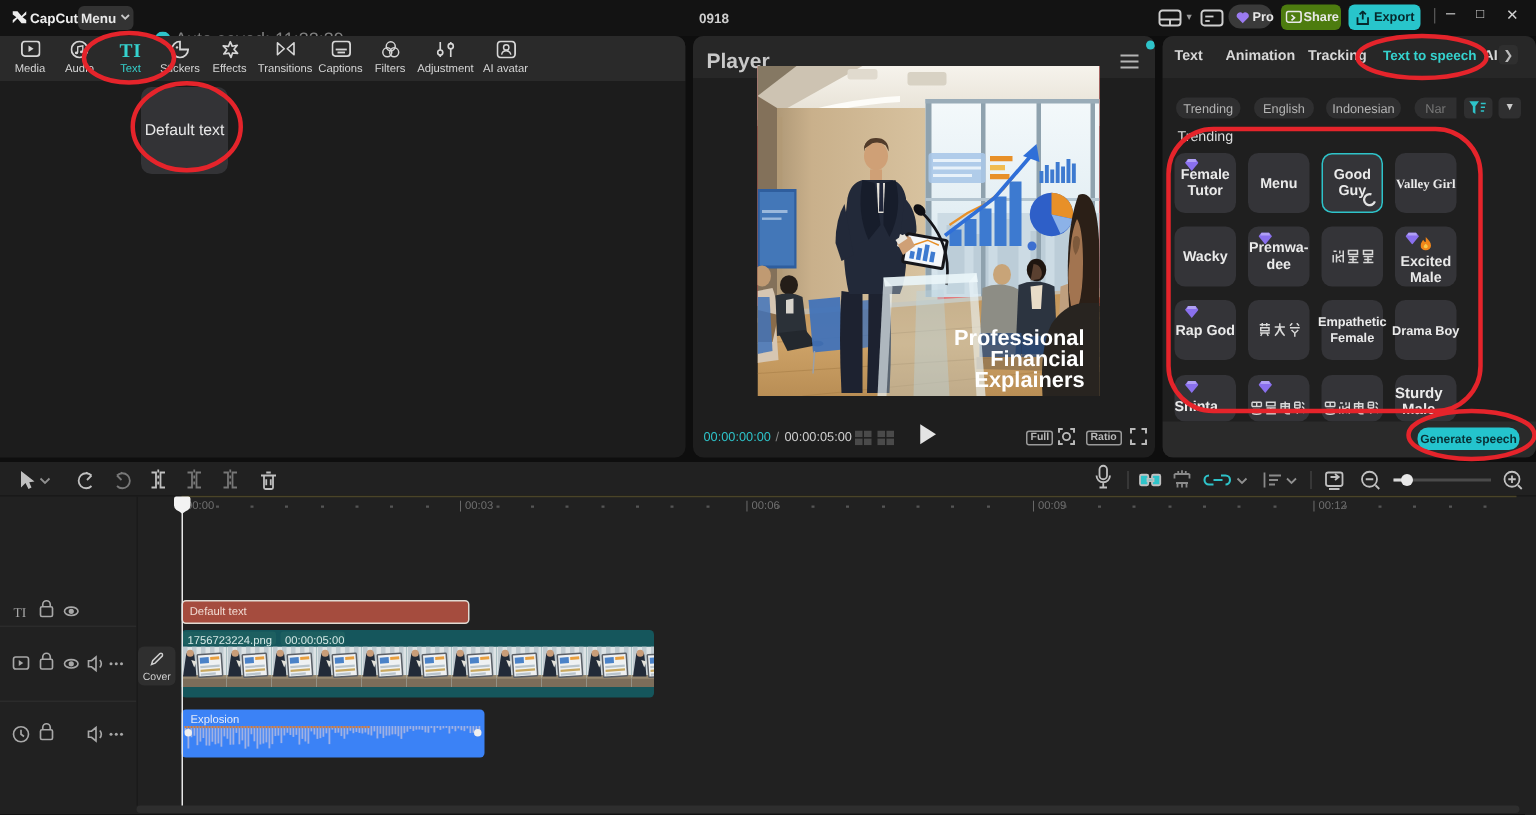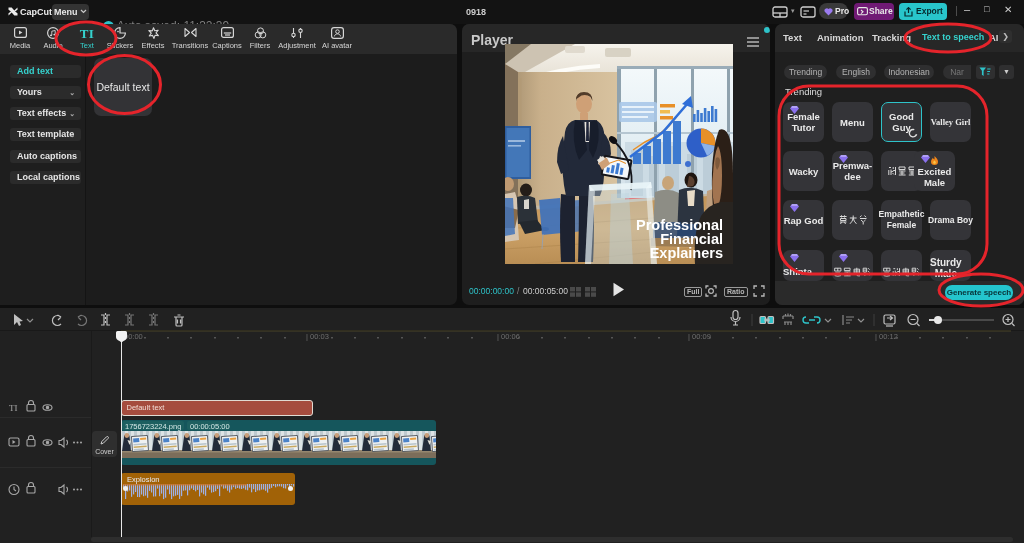--- a/index.html
+++ b/index.html
@@ -73,21 +73,21 @@
         <rect x="1" y="1" width="14" height="10" rx="2" fill="none" stroke="#cfcfcf" stroke-width="1.3"></rect>
         <line x1="3.5" y1="5" x2="9" y2="5" stroke="#cfcfcf" stroke-width="1.2"></line>
         <line x1="3.5" y1="8" x2="6.5" y2="8" stroke="#cfcfcf" stroke-width="1.2"></line>
       </svg>
     <div class="abs" style="left:819px;top:3px;width:29px;height:16px;background:#3a3a3a;border-radius:9px;color:#e8e8e8;font-size:8.5px;font-weight:bold;line-height:17px;">
         <svg width="9" height="8" viewBox="0 0 10 9" style="position:absolute;left:5px;top:4.5px;">
           <path d="M5 8.5 L0.8 4.2 A2.6 2.6 0 0 1 5 1.2 A2.6 2.6 0 0 1 9.2 4.2 Z" fill="#9b7bf0"></path>
         </svg>
         <span style="position:absolute;left:16px;">Pro</span>
       </div>
-    <div class="abs" style="left:854px;top:3px;width:40px;height:17px;background:#701a75;border-radius:4px;color:#e8e8e8;font-size:8.5px;font-weight:bold;line-height:17px;">
+    <div class="abs" style="left:854px;top:3px;width:40px;height:17px;background:#4d7c0f;border-radius:4px;color:#e8e8e8;font-size:8.5px;font-weight:bold;line-height:17px;">
         <svg width="11" height="9" viewBox="0 0 11 9" style="position:absolute;left:3px;top:4px;">
           <rect x="0.6" y="0.6" width="9.8" height="7.2" rx="1.5" fill="none" stroke="#e8e8e8" stroke-width="1.1"></rect>
           <path d="M4 3 l2 1.8 l-2 1.8" fill="none" stroke="#e8e8e8" stroke-width="1.1"></path>
         </svg>
         <span style="position:absolute;left:15px;">Share</span>
       </div>
     <div class="abs" style="left:899px;top:3px;width:48px;height:17px;background:#28c5cb;border-radius:4px;color:#06282c;font-size:8.5px;font-weight:bold;line-height:17px;">
         <svg width="9" height="10" viewBox="0 0 9 10" style="position:absolute;left:5px;top:3.5px;">
           <path d="M4.5 6 L4.5 0.8 M2.4 2.6 L4.5 0.6 L6.6 2.6" stroke="#06282c" stroke-width="1.2" fill="none"></path>
           <path d="M1 4.5 L1 9 L8 9 L8 4.5" stroke="#06282c" stroke-width="1.2" fill="none"></path>
@@ -167,28 +167,20 @@
           <div class="tl">Adjustment</div>
         </div>
       <div class="tab" style="left:315px;">
           <div class="ti"><svg width="13" height="12" viewBox="0 0 13 12">
               <rect x="0.6" y="0.6" width="11.8" height="10.8" rx="2.4" fill="none" stroke="#d6d6d6" stroke-width="1.2"></rect>
               <circle cx="6.5" cy="4.6" r="1.8" fill="none" stroke="#d6d6d6" stroke-width="1"></circle>
               <path d="M3.4 9.4 C3.8 7.6 5 6.9 6.5 6.9 C8 6.9 9.2 7.6 9.6 9.4" fill="none" stroke="#d6d6d6" stroke-width="1"></path>
             </svg></div>
           <div class="tl">AI avatar</div>
         </div>
-    </div>
-    <div id="sidebar" class="abs">
-      <div class="sbtn abs" style="top:11px;color:#35d2ce;">Add text</div>
-      <div class="sbtn abs" style="top:32px;">Yours<span class="car">⌄</span></div>
-      <div class="sbtn abs" style="top:53px;">Text effects<span class="car">⌄</span></div>
-      <div class="sbtn abs" style="top:74px;">Text template<span class="car">⌄</span></div>
-      <div class="sbtn abs" style="top:96px;">Auto captions</div>
-      <div class="sbtn abs" style="top:117px;">Local captions</div>
     </div>
     <div id="dtcard" class="abs">Default text</div>
   </div>
 
   <div id="playerpanel" class="abs panel">
     <div id="playerhead" class="abs"></div>
     <div class="ptitle abs">Player</div>
     <div id="videobox" class="abs"><svg width="228" height="220" viewBox="0 0 228 220">
       <defs>
         <linearGradient id="ceil" x1="0" y1="0" x2="0" y2="1">
@@ -445,21 +437,21 @@
           </svg>Premwa-<br>dee</div>
       <div class="vcard" style="left:106px;top:127px;">
           <svg width="32" height="10" viewBox="0 0 32 10">
             <g stroke="#d8d8d8" stroke-width="1" fill="none">
               <path transform="translate(2,0)" d="M1 1.5 L3 1.5 M0.8 4 L0.8 9 M3 3.5 L3 9 M5.2 1 L5.2 3 M7.5 1 L7.5 9 M3 6 L5.5 5 M4.5 7 L6 8.5 M5.2 4.5 L7.5 4.5"></path>
               <path transform="translate(12,0)" d="M1 1 H7 V3.5 H1 Z M1 5 H7.5 M4 5 V9 M1.5 7 H6.5 M0.8 9 H7.6"></path>
               <path transform="translate(22,0)" d="M1 1 H7 V3.5 H1 Z M1 5 H7.5 M4 5 V9 M1.5 7 H6.5 M0.8 9 H7.6"></path>
             </g>
           </svg>
         </div>
-      <div class="vcard" style="left:139px;top:127px;">
+      <div class="vcard" style="left:155px;top:127px;justify-content:flex-end;">
           <svg class="gem" width="9" height="8" viewBox="0 0 9 8">
             <path d="M2 0 L7 0 L9 2.5 L4.5 8 L0 2.5 Z" fill="#8a70ee"></path>
             <path d="M2 0 L7 0 L7.8 2 L1.2 2 Z" fill="#b0a0f5"></path>
           </svg>
           <span style="display:block;"><svg width="7" height="9" viewBox="0 0 7 9" style="vertical-align:-1px;margin-right:1px;">
               <path d="M3.5 0 C5.5 2 7 3.5 7 5.8 A3.5 3.2 0 0 1 0 5.8 C0 4.2 1.2 3 1.8 1.8 C2.2 2.6 2.6 3 3.5 3.4 Z" fill="#f0861a"></path>
               <path d="M3.5 4.5 C4.6 5.4 5 6 4.8 6.9 A1.6 1.5 0 0 1 2.2 6.9 C2 5.8 2.8 5.2 3.5 4.5 Z" fill="#f8c84a"></path>
             </svg>Excited<br>Male</span>
         </div>
       <div class="vcard" style="left:8px;top:176px;"><svg class="gem" width="9" height="8" viewBox="0 0 9 8">
@@ -707,21 +699,21 @@
           <use href="#thumb" x="120"></use>
           <use href="#thumb" x="150"></use>
           <use href="#thumb" x="180"></use>
           <use href="#thumb" x="210"></use>
           <use href="#thumb" x="240"></use>
           <use href="#thumb" x="270"></use>
           <use href="#thumb" x="300"></use>
       </svg>
     </div>
 
-    <div class="clip abs" style="left:121px;top:165px;width:174px;height:32px;background:#a16207;overflow:hidden;">
+    <div class="clip abs" style="left:121px;top:165px;width:202px;height:32px;background:#3b82f6;overflow:hidden;">
       <span style="position:absolute;left:6px;top:1.5px;font-size:7.5px;color:#e6ebf8;">Explosion</span>
       <svg style="position:absolute;left:0;top:11px;" width="202" height="21" viewBox="0 0 202 21">
           <rect x="2" y="0" width="1.2" height="4.0" fill="#9fb1e4"></rect>
           <rect x="2" y="0" width="1.4" height="1.4" fill="#cf7a3a"></rect>
           <rect x="4" y="0" width="1.2" height="15.0" fill="#9fb1e4"></rect>
           <rect x="4" y="0" width="1.4" height="1.4" fill="#cf7a3a"></rect>
           <rect x="6" y="0" width="1.2" height="7.5" fill="#9fb1e4"></rect>
           <rect x="6" y="0" width="1.4" height="1.4" fill="#cf7a3a"></rect>
           <rect x="8" y="0" width="1.2" height="6.5" fill="#9fb1e4"></rect>
           <rect x="8" y="0" width="1.4" height="1.4" fill="#cf7a3a"></rect>

